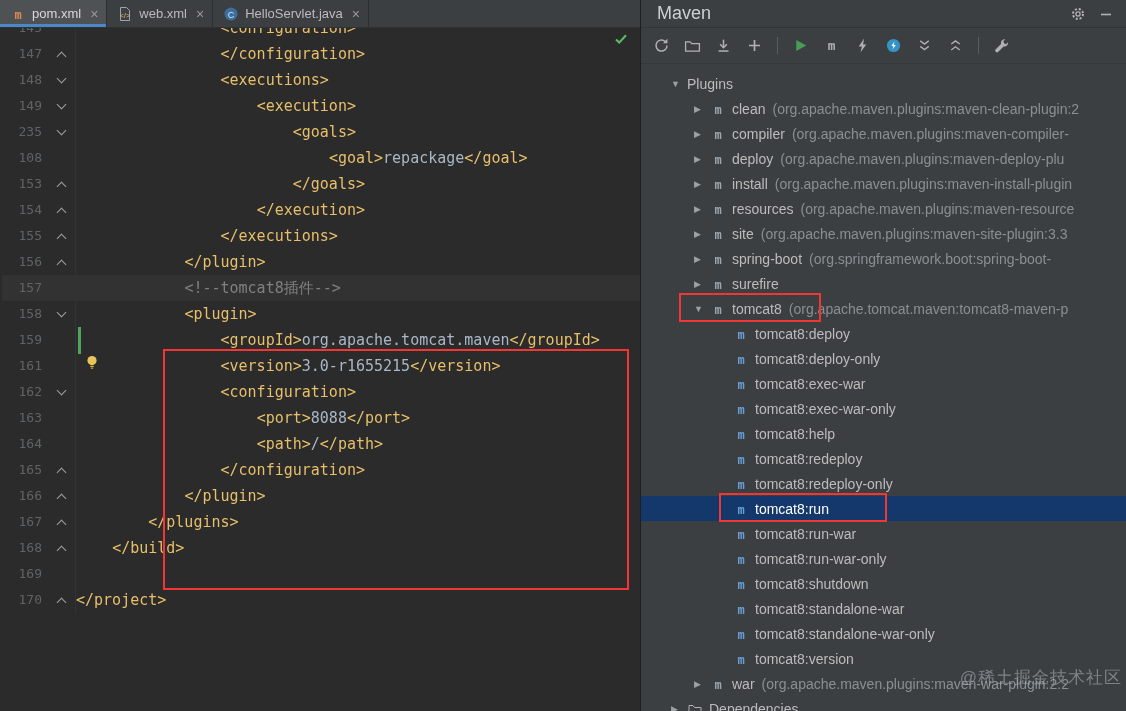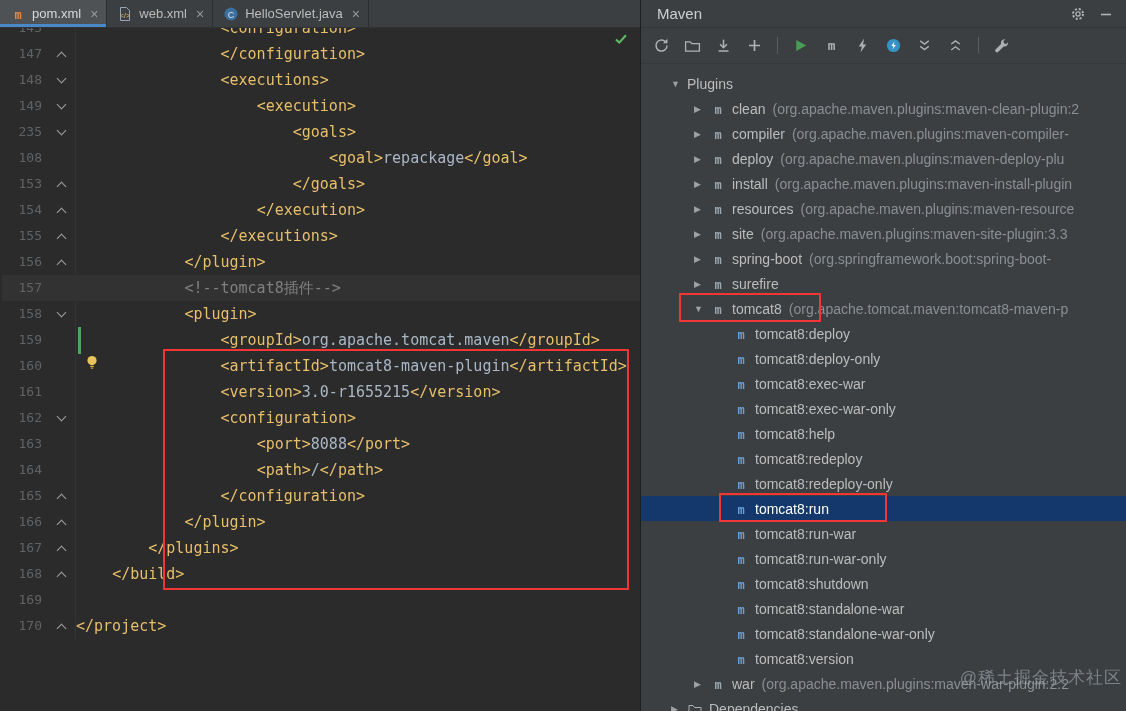--- a/index.html
+++ b/index.html
@@ -33,21 +33,21 @@
   .seg-blur{display:inline-block;vertical-align:middle;width:172px;height:17px;margin:0 2px;border-radius:2px;
     background:repeating-linear-gradient(90deg,#565d63 0 6px,#3a3f44 6px 11px,#6b675d 11px 17px,#44515c 17px 23px);
     filter:blur(2px);opacity:.85}
   .redbox{position:absolute;border:2px solid #f23535;z-index:7;pointer-events:none}
   .vcs-bar{position:absolute;left:78px;top:299px;width:3px;height:27px;background:#4fa55b;z-index:3}
   .bulb{position:absolute;left:84px;top:326px;z-index:4}
   .check{position:absolute;left:613px;top:3px;z-index:4}
 
   
   .maven-panel{flex:1;background:#3c3f41;position:relative;overflow:hidden}
-  .phead{height:28px;display:flex;align-items:center;padding:0 12px 0 16px;color:#cdd0d3;font-size:15px;border-bottom:1px solid #323435}
+  .phead{height:28px;display:flex;align-items:center;padding:0 12px 0 16px;color:#cdd0d3;font-size:18px;border-bottom:1px solid #323435}
   .phead .sp{flex:1}
   .phead .icn{margin-left:12px;cursor:default}
   .ptool{height:36px;display:flex;align-items:center;gap:14px;padding:0 12px;border-bottom:1px solid #353739}
   .tbtn{display:inline-flex;cursor:default}
   .tbtn svg{width:17px;height:17px;display:block}
   .tsep{width:1px;height:17px;background:#5a5d5f;flex:none}
   .tree{position:absolute;top:64px;left:0;right:0;bottom:0;padding-top:7px;font-size:14px;overflow:hidden}
   .trow{height:25px;display:flex;align-items:center;color:#bcbcbc;white-space:nowrap;overflow:hidden;cursor:default}
   .trow.sel{background:#14386b;color:#ffffff}
   .arrow{width:18px;flex:none;font-size:9px;color:#9ea1a4;text-align:left;padding-left:2px}
@@ -174,25 +174,20 @@
               <span class="chev down"></span>
             </span>
             <span class="lcode">            <span class="seg-tag">&lt;plugin&gt;</span></span>
           </div>
           <div class="eline">
             <span class="lnum">159</span>
             <span class="lfold"></span>
             <span class="lcode">                <span class="seg-tag">&lt;groupId&gt;</span><span class="seg-text">org.apache.tomcat.maven</span><span class="seg-tag">&lt;/groupId&gt;</span></span>
           </div>
           <div class="eline">
-            <span class="lnum">160</span>
-            <span class="lfold"></span>
-            <span class="lcode">                <span class="seg-tag">&lt;artifactId&gt;</span><span class="seg-text">tomcat8-maven-plugin</span><span class="seg-tag">&lt;/artifactId&gt;</span></span>
-          </div>
-          <div class="eline">
             <span class="lnum">161</span>
             <span class="lfold"></span>
             <span class="lcode">                <span class="seg-tag">&lt;version&gt;</span><span class="seg-text">3.0-r1655215</span><span class="seg-tag">&lt;/version&gt;</span></span>
           </div>
           <div class="eline">
             <span class="lnum">162</span>
             <span class="lfold">
               <span class="chev down"></span>
             </span>
             <span class="lcode">                <span class="seg-tag">&lt;configuration&gt;</span></span>

